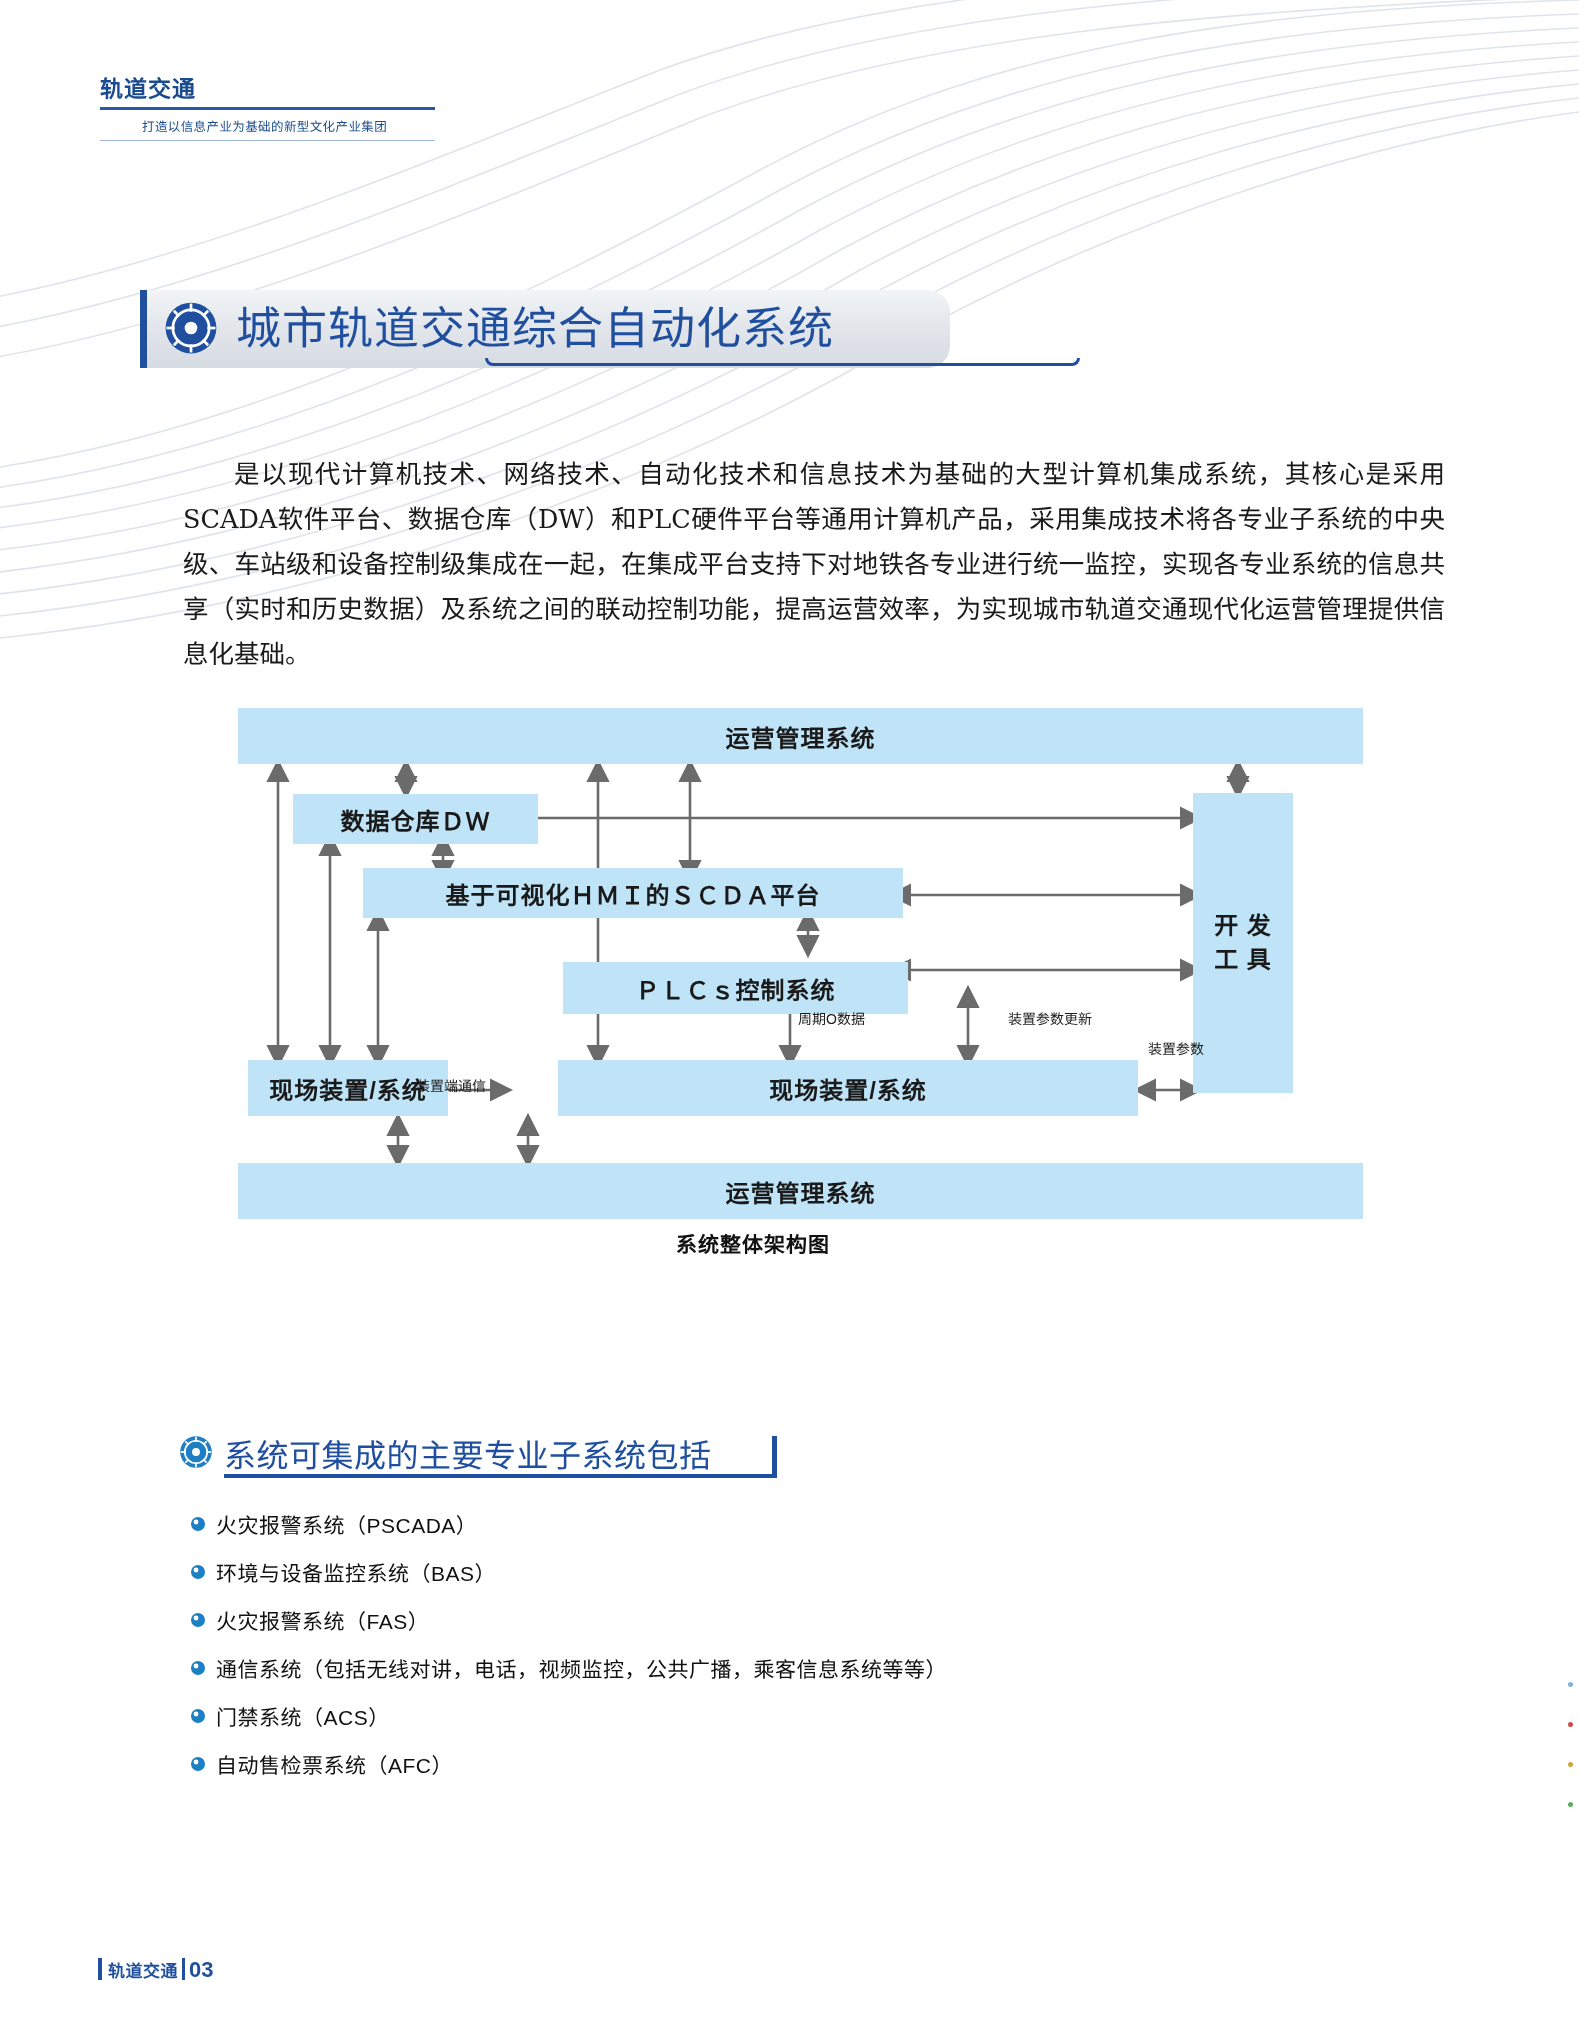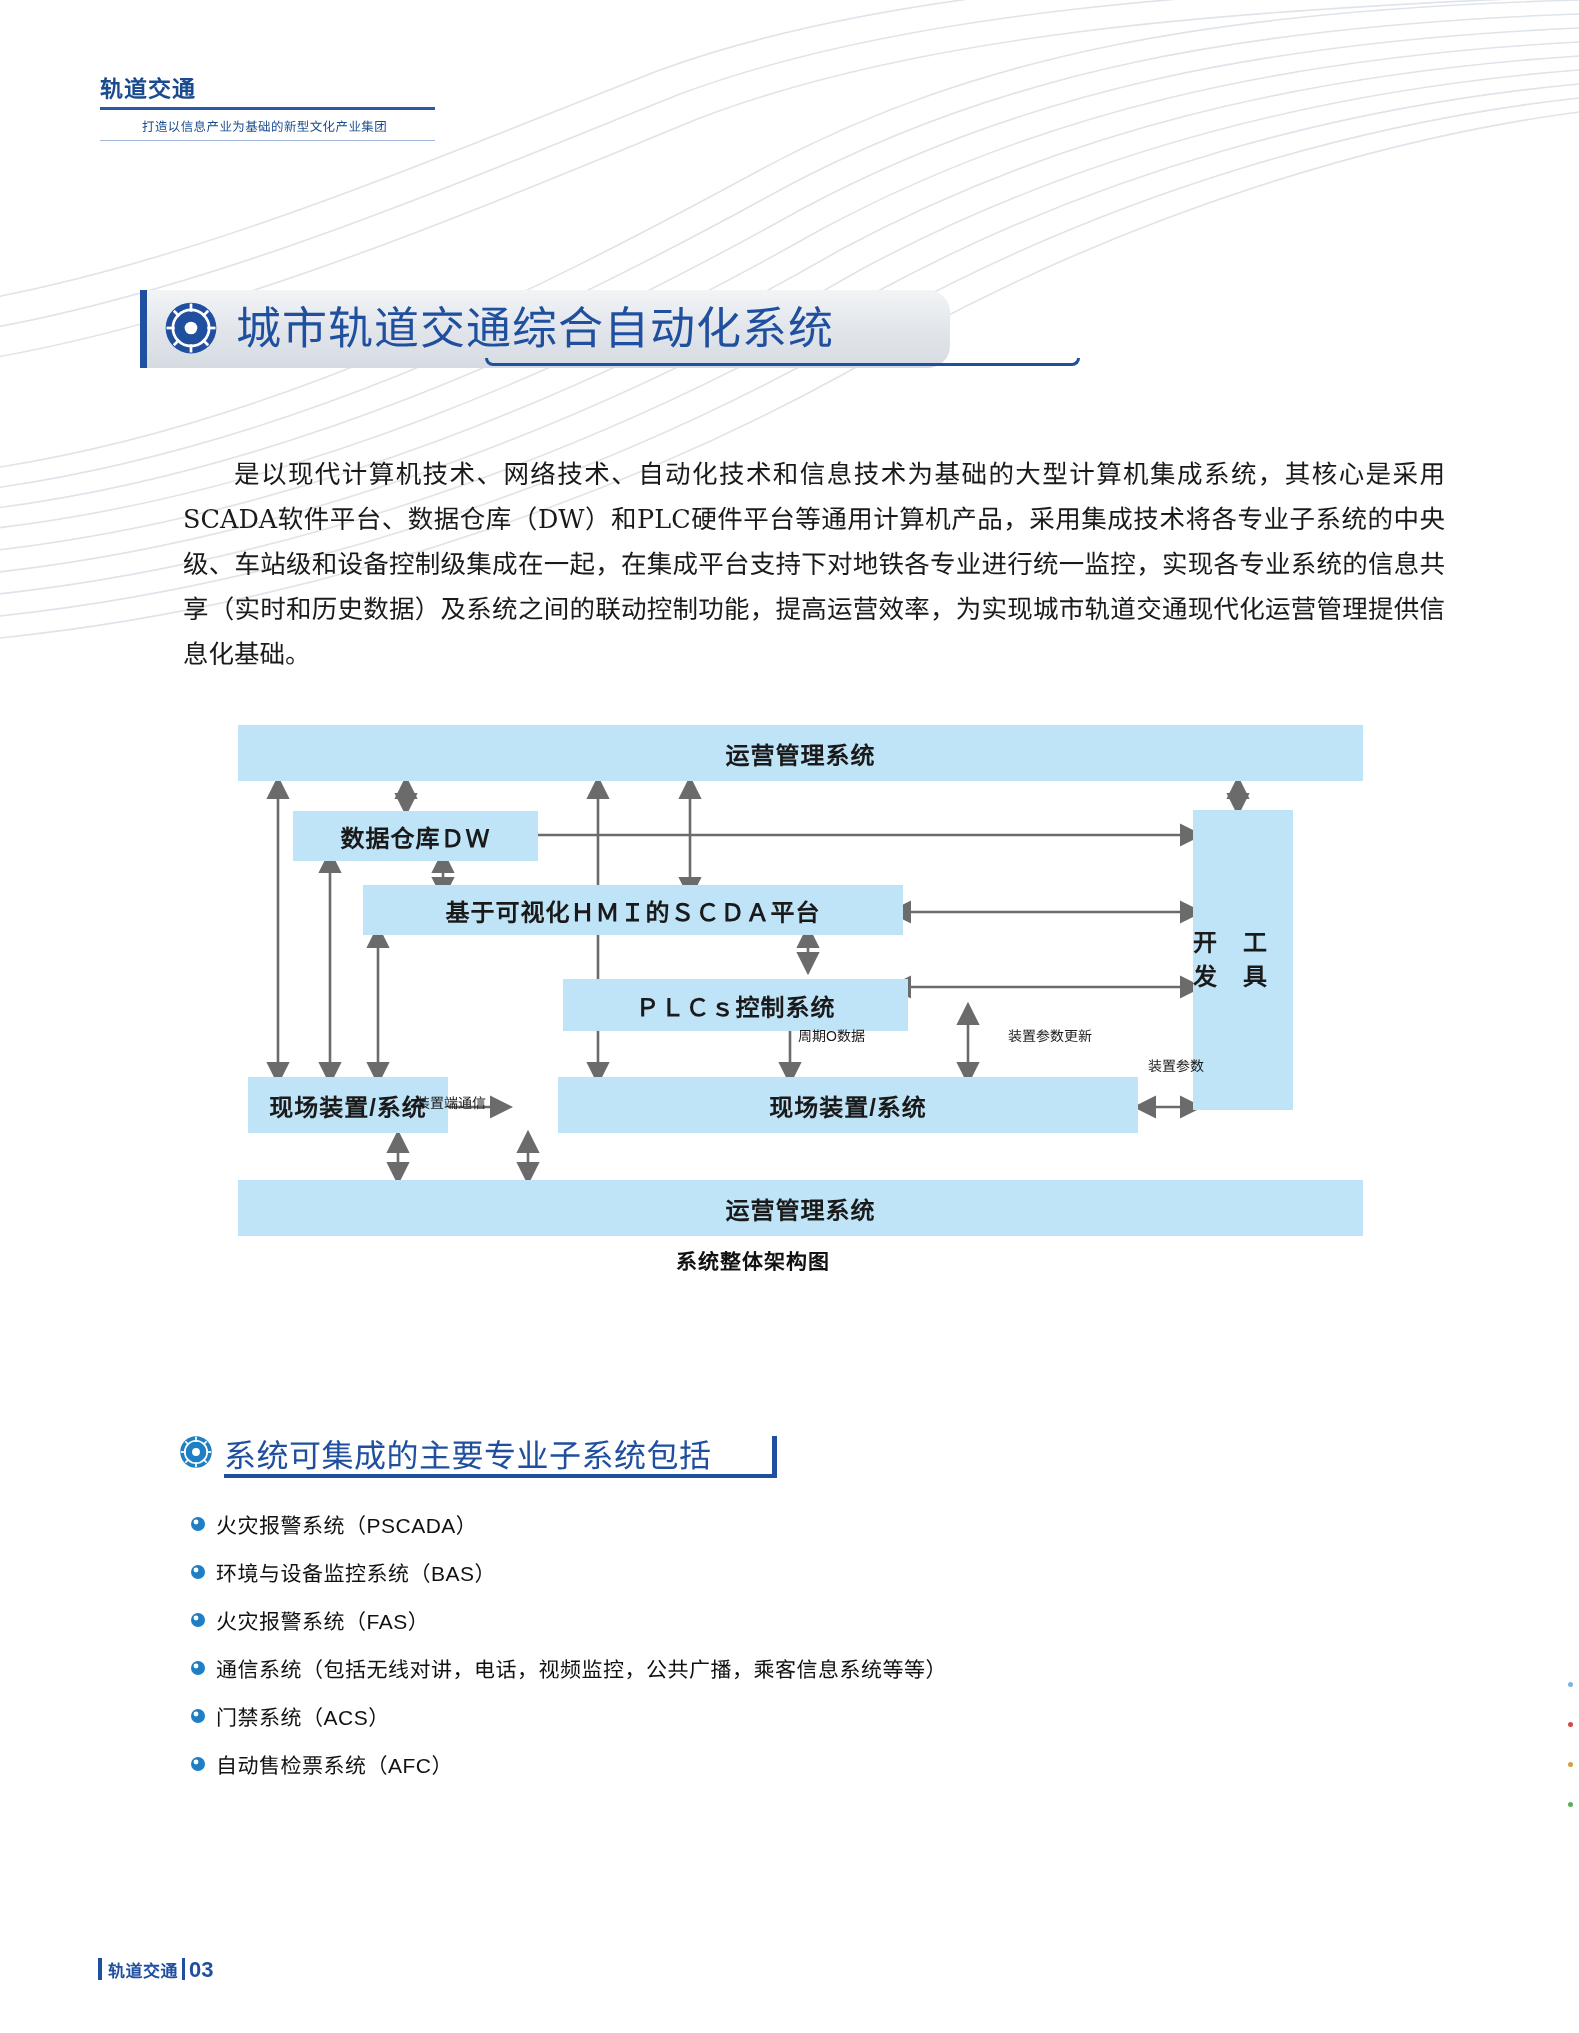--- a/index.html
+++ b/index.html
@@ -123,39 +123,40 @@
     line-height: 45px;
     color: #1a1a1a;
     text-align: justify;
     text-indent: 51px;
   }
 
   
   .diagram {
     position: absolute;
     left: 238px;
-    top: 725px;
+    top: 708px;
     width: 1125px;
     height: 655px;
   }
   .dbox {
     position: absolute;
     background: #bfe3f7;
     color: #1a1a1a;
     display: flex;
     align-items: center;
     justify-content: center;
     font-size: 24px;
     font-weight: bold;
     letter-spacing: 1px;
     box-sizing: border-box;
   }
   .dbox.vertical {
-    flex-direction: row;
+    flex-direction: column;
     line-height: 34px;
+    text-align: right;
   }
   .dlabel {
     position: absolute;
     font-size: 14px;
     color: #1a1a1a;
     white-space: nowrap;
   }
   .dcaption {
     position: absolute;
     font-size: 21px;

